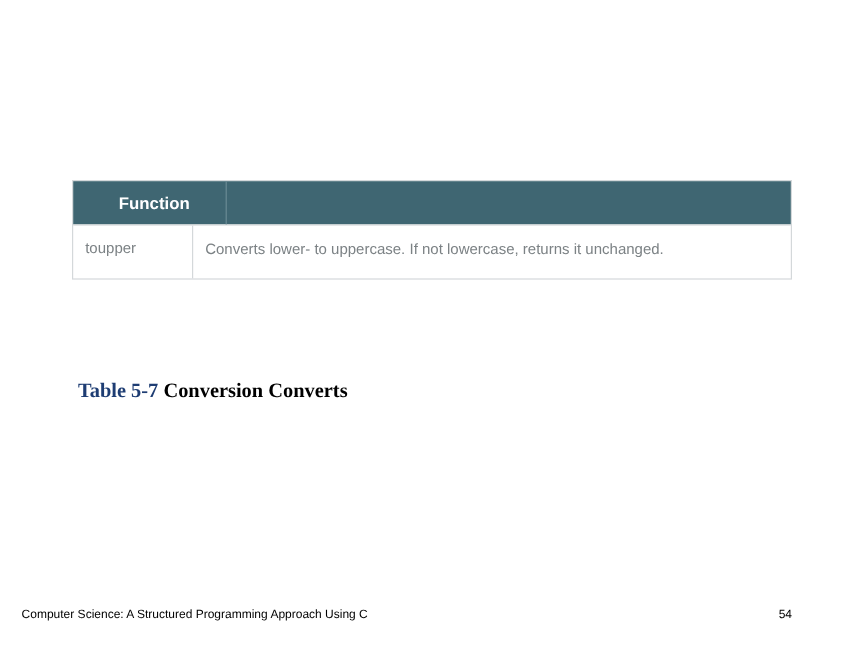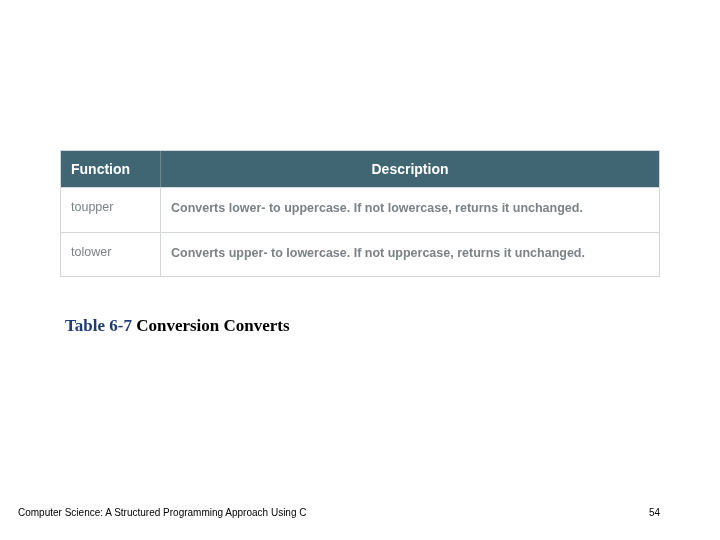--- a/index.html
+++ b/index.html
@@ -22,20 +22,21 @@
     display: flex;
     background: #3f6672;
     color: #fff;
     font-weight: 700;
     font-size: 14px;
   }
   .th-func {
     width: 100px;
     padding: 10px 8px 10px 10px;
     border-right: 1px solid #6a8a94;
+    margin-left: 28px;
   }
   .th-desc {
     flex: 1;
     padding: 10px 8px;
     text-align: center;
   }
   .tbody { }
   .trow {
     display: flex;
     border-top: 1px solid #d4d8da;
@@ -46,21 +47,20 @@
     font-size: 12.5px;
     color: #7c8285;
     border-right: 1px solid #d4d8da;
   }
   .td-desc {
     flex: 1;
     padding: 12px 12px 14px 10px;
     font-size: 12.5px;
     color: #7c8285;
     line-height: 1.4;
-    font-weight: bold;
   }
   .caption {
     position: absolute;
     left: 65px;
     top: 316px;
     font-family: "Times New Roman", Times, serif;
     font-size: 17px;
   }
   .caption .lead {
     color: #1e3d73;
@@ -90,34 +90,29 @@
   }
 </style>
 </head>
 <body>
 
 <div class="slide">
 
   <div class="table-wrap">
     <div class="thead-row">
       <div class="th-func">Function</div>
-      <div class="th-desc">Description</div>
     </div>
     <div class="tbody">
       <div class="trow">
         <div class="td-func">toupper</div>
         <div class="td-desc">Converts lower- to uppercase. If not lowercase, returns it unchanged.</div>
       </div>
-      <div class="trow">
-        <div class="td-func">tolower</div>
-        <div class="td-desc">Converts upper- to lowercase. If not uppercase, returns it unchanged.</div>
-      </div>
     </div>
   </div>
 
   <div class="caption">
-    <span class="lead">Table  6-7</span><span class="rest">  Conversion Converts</span>
+    <span class="lead">Table  5-7</span><span class="rest">  Conversion Converts</span>
   </div>
 
   <div class="footer-left">Computer Science: A Structured Programming Approach Using C</div>
   <div class="footer-right">54</div>
 
 </div>
 
 </body></html>

